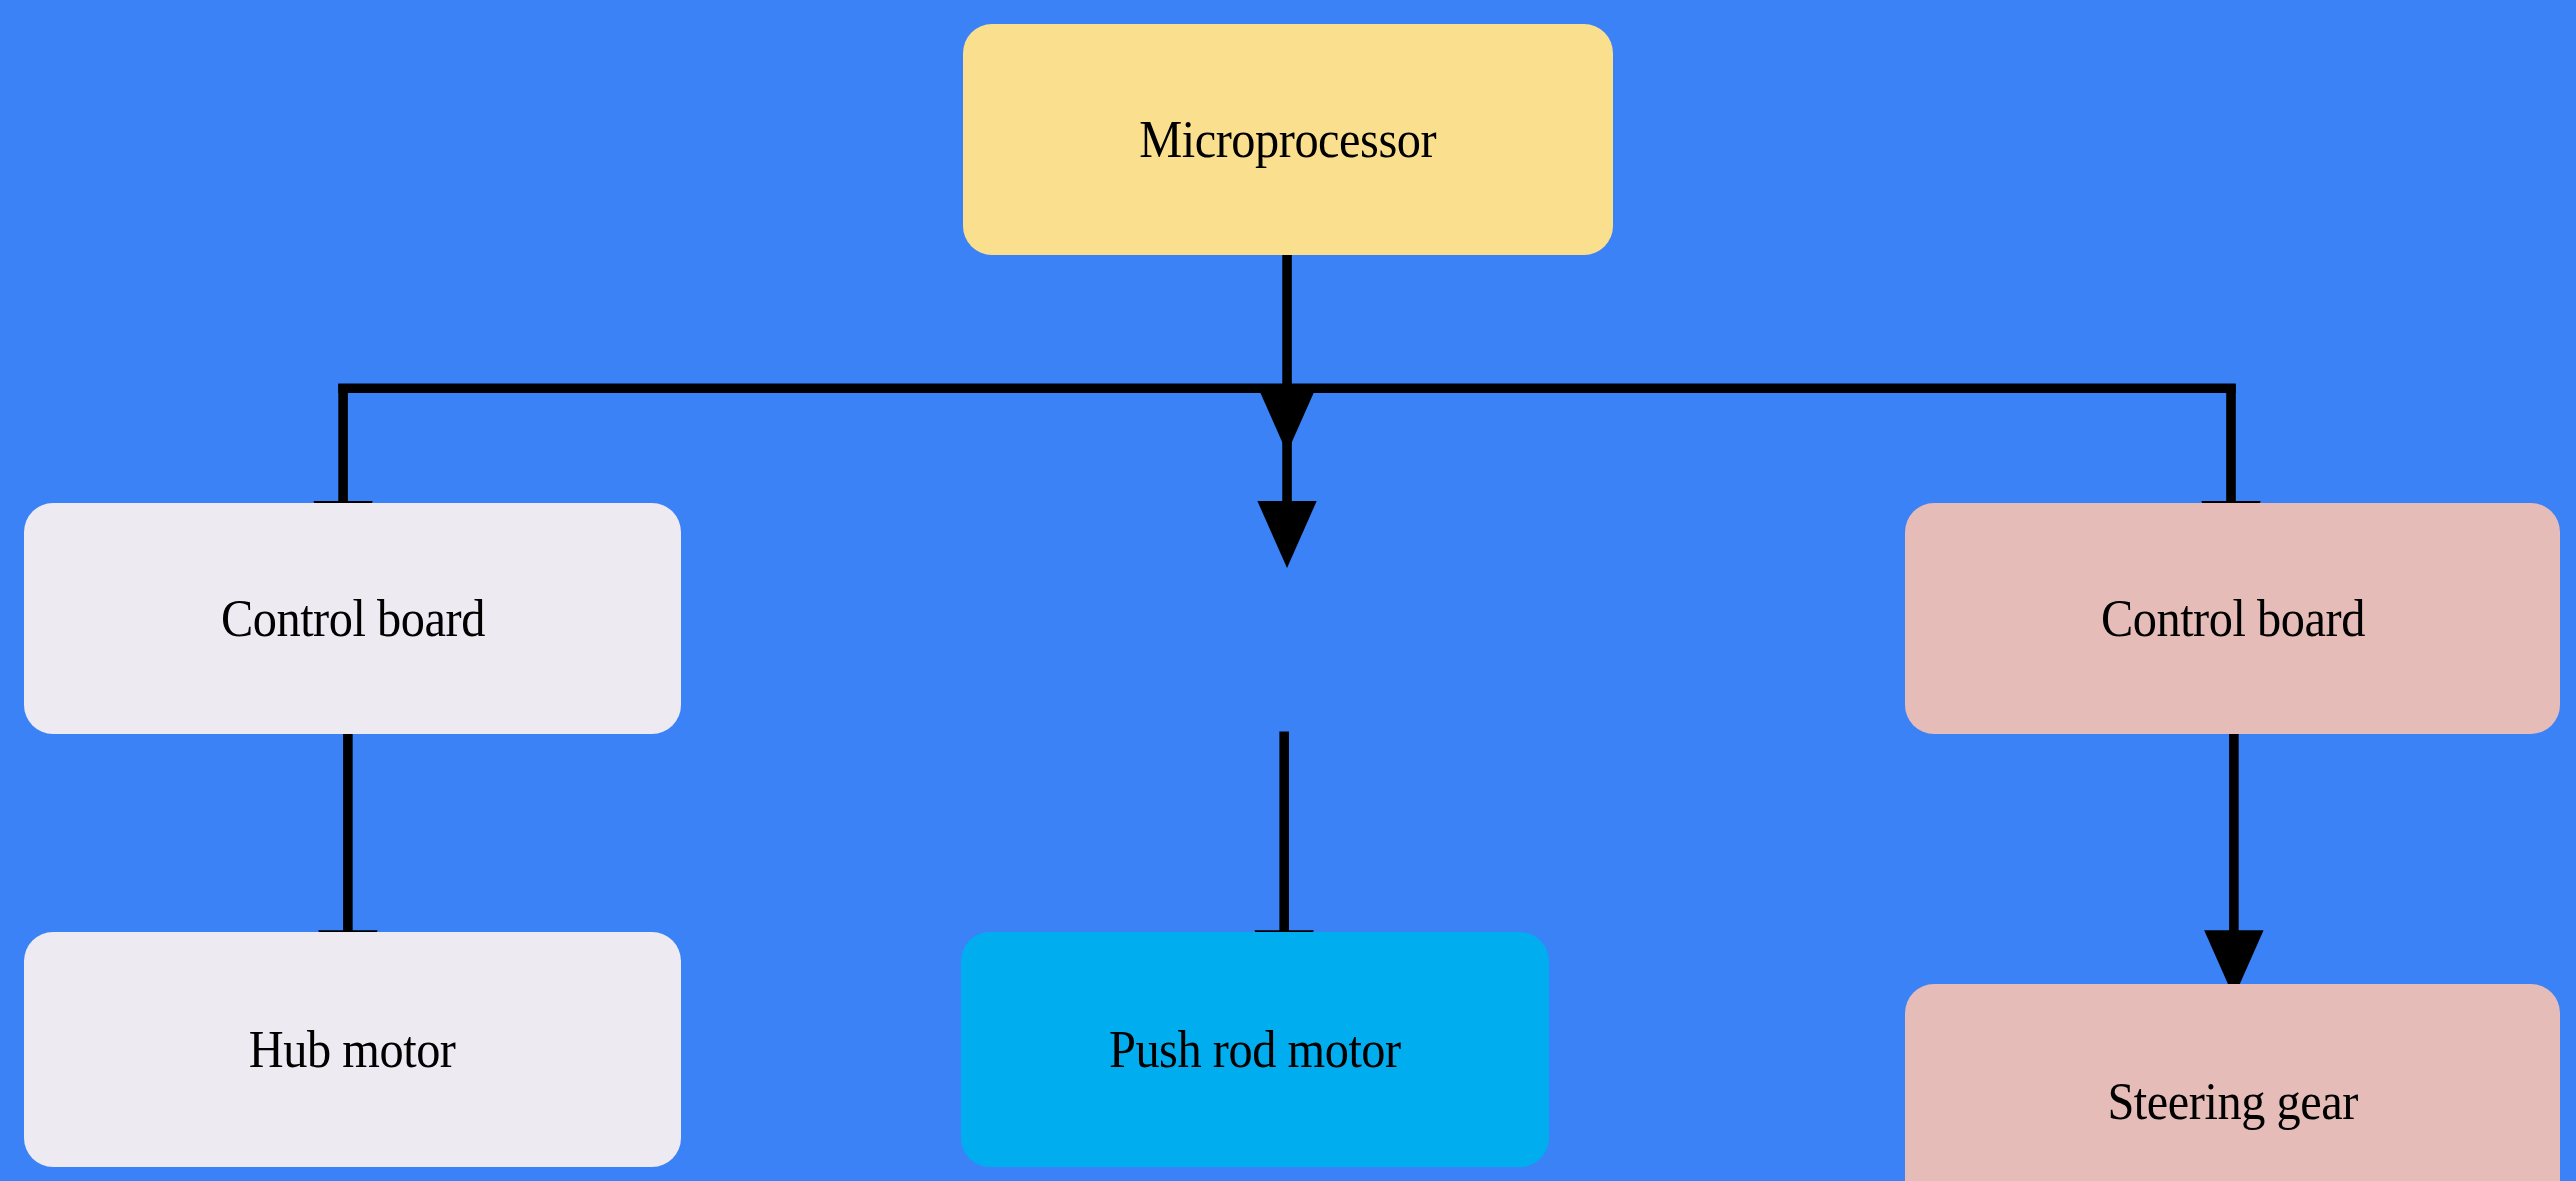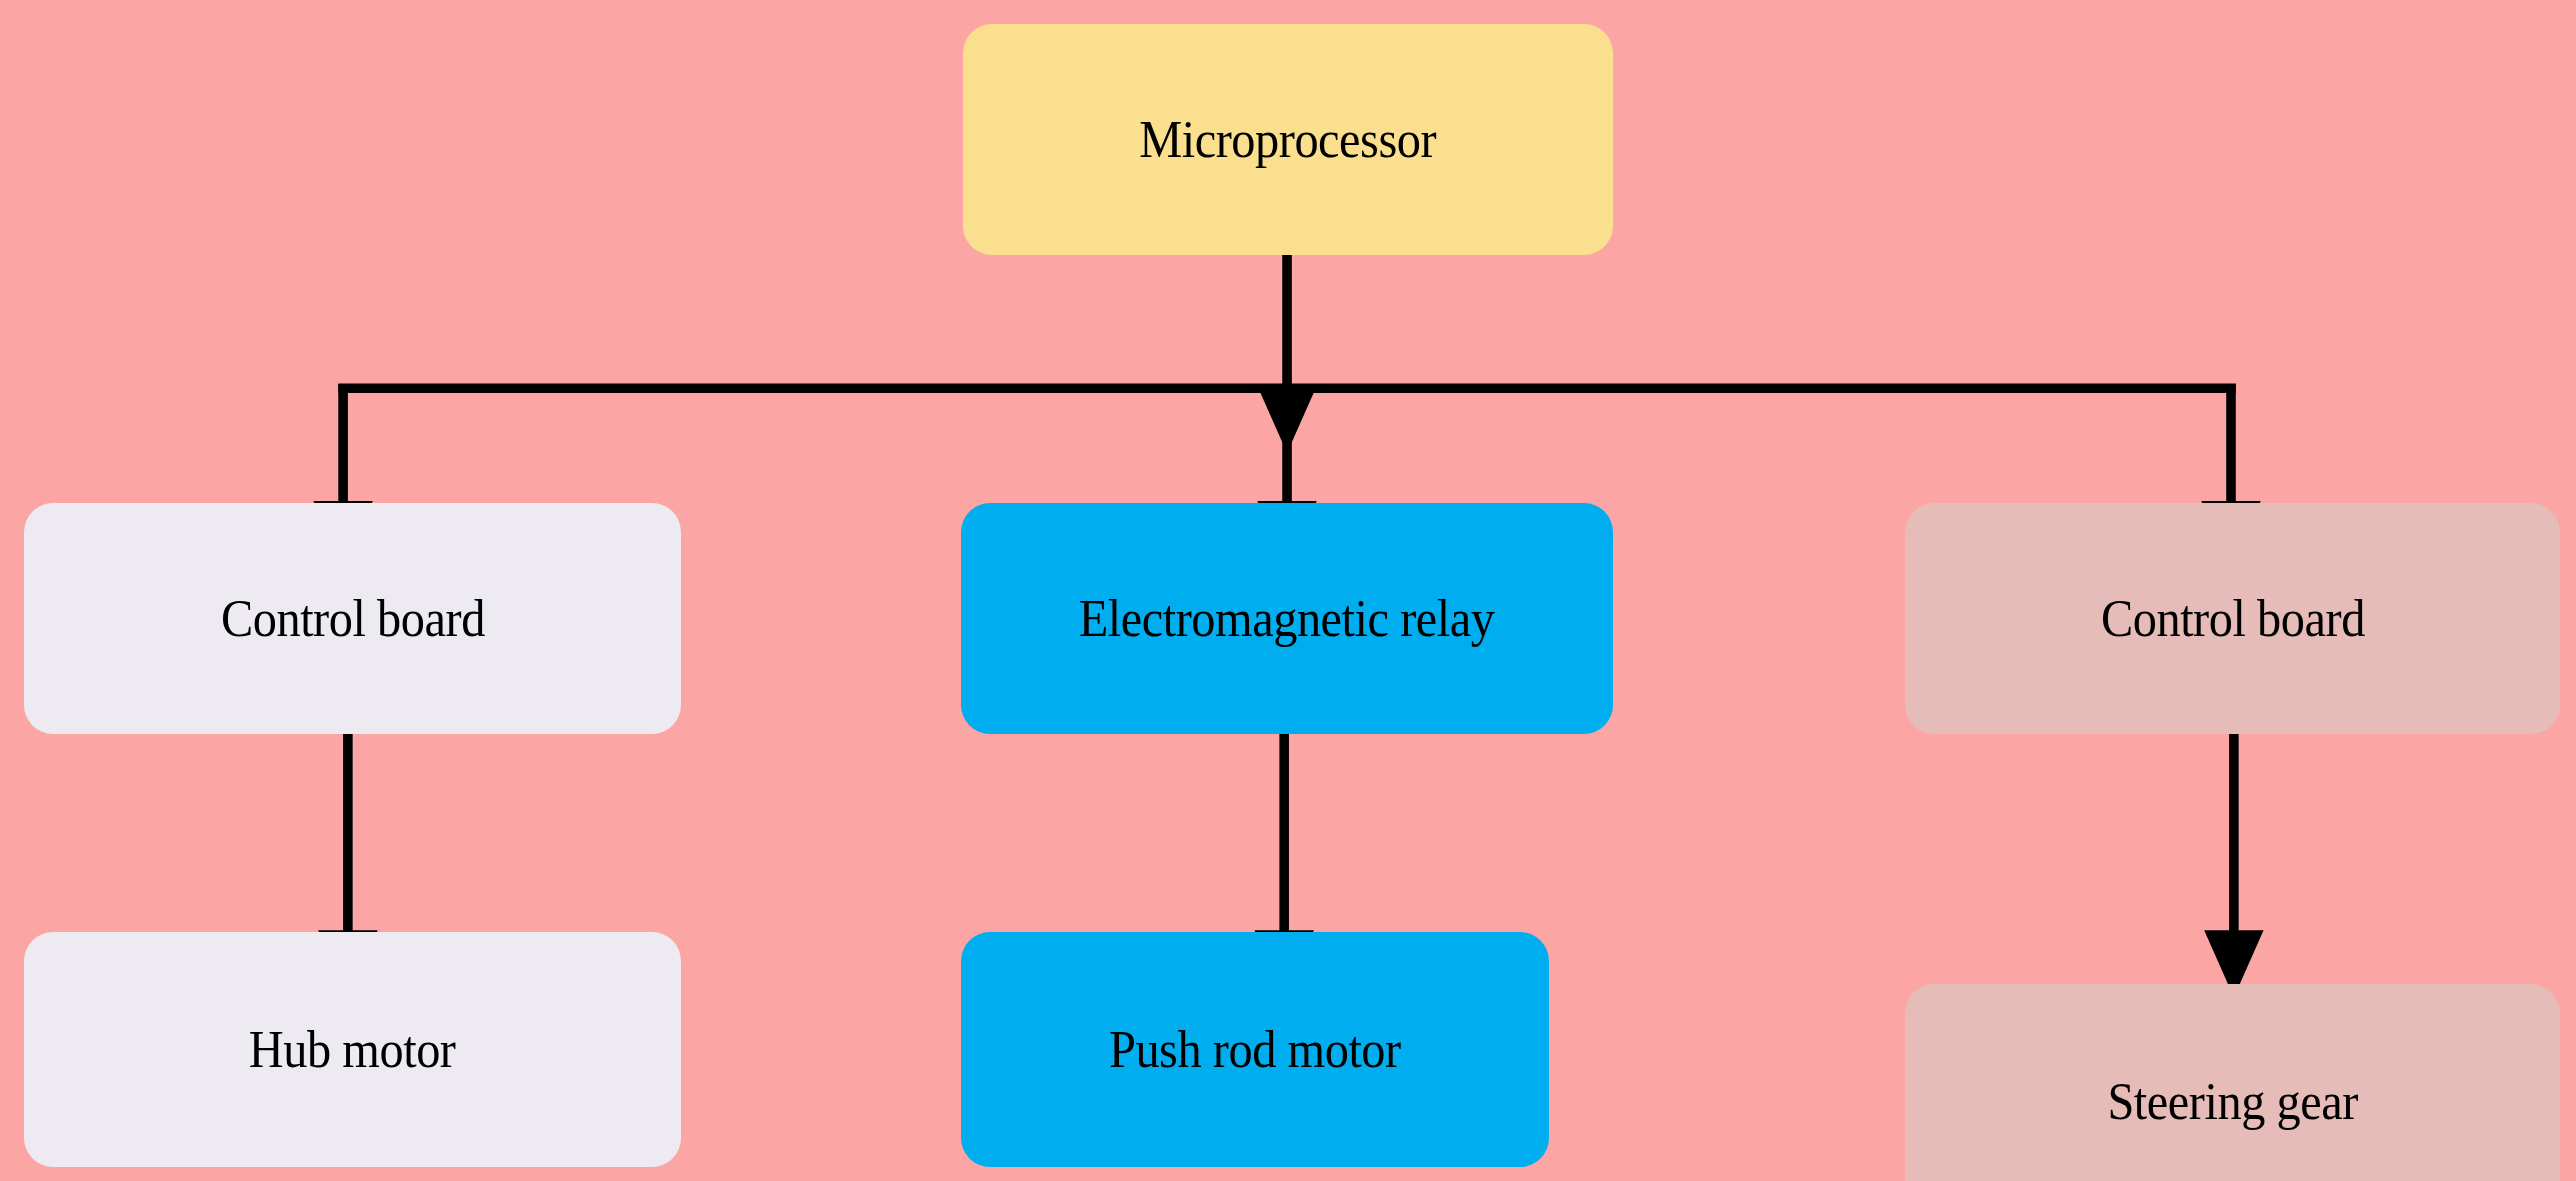--- a/index.html
+++ b/index.html
@@ -52,21 +52,21 @@
   #node-control-board-left  { left: 24px;   top: 503px; width: 657px; height: 231px; }
   #node-relay               { left: 961px; top: 503px; width: 652px; height: 231px; }
   #node-control-board-right { left: 1905px; top: 503px; width: 655px; height: 231px; }
   #node-hub-motor           { left: 24px;   top: 932px; width: 657px; height: 235px; }
   #node-push-rod-motor      { left: 961px; top: 932px; width: 588px; height: 235px; }
   #node-steering-gear       { left: 1905px; top: 984px; width: 655px; height: 235px; }
 </style>
 </head>
 <body>
 
-<div id="diagram-root" style="background-color: #fca5a5;">
+<div id="diagram-root" style="background-color: #3b82f6;">
 
   <svg id="connector-layer" viewBox="0 0 2688 1233">
     <defs>
       <marker id="arrowhead" markerWidth="7" markerHeight="6.2" refX="0.15" refY="3.1" orient="auto" markerUnits="strokeWidth">
         <path d="M 0,0 L 7,3.1 L 0,6.2 z" fill="#000000"></path>
       </marker>
     </defs>
 
     <line x1="1343" y1="266" x2="1343" y2="404" stroke="#000000" stroke-width="10" marker-end="url(#arrowhead)"></line>
 
@@ -86,23 +86,20 @@
   </svg>
 
   <div class="node" id="node-microprocessor" style="background-color: rgb(250, 223, 142);">
     <span class="node-label">Microprocessor</span>
   </div>
 
   <div class="node" id="node-control-board-left" style="background-color: rgb(237, 234, 242);">
     <span class="node-label">Control board</span>
   </div>
 
-  <div class="node" id="node-relay" style="background-color: rgb(0, 174, 239);">
-    <span class="node-label">Electromagnetic relay</span>
-  </div>
 
   <div class="node" id="node-control-board-right" style="background-color: rgb(229, 188, 183);">
     <span class="node-label">Control board</span>
   </div>
 
   <div class="node" id="node-hub-motor" style="background-color: rgb(237, 234, 242);">
     <span class="node-label">Hub motor</span>
   </div>
 
   <div class="node" id="node-push-rod-motor" style="background-color: rgb(0, 174, 239);">

